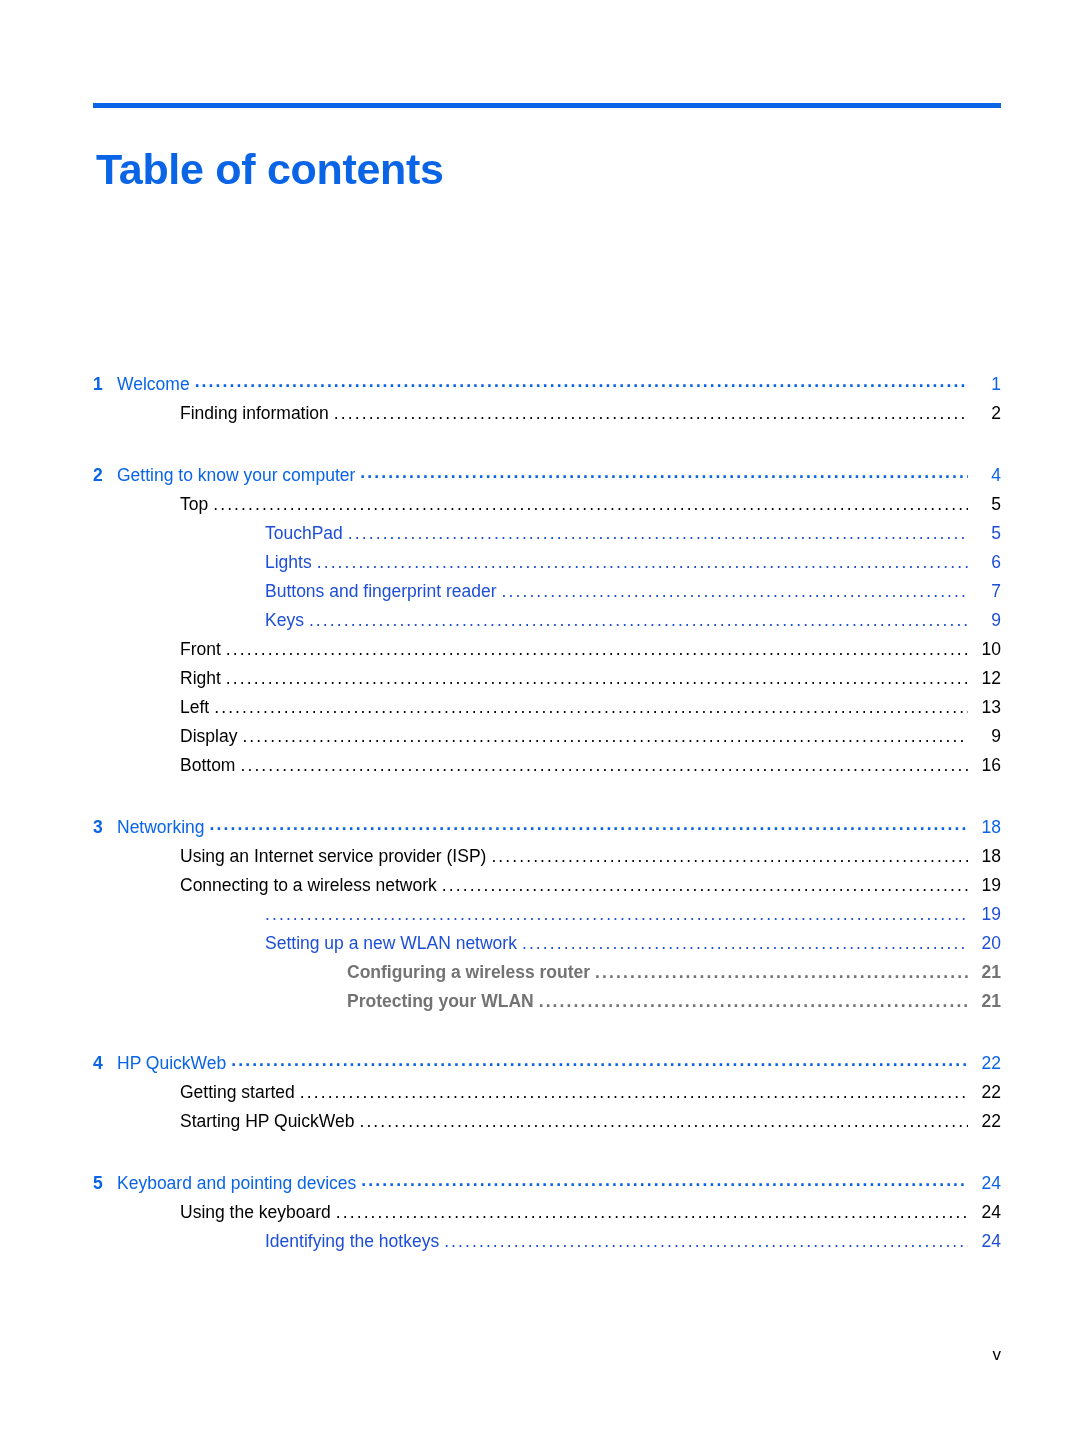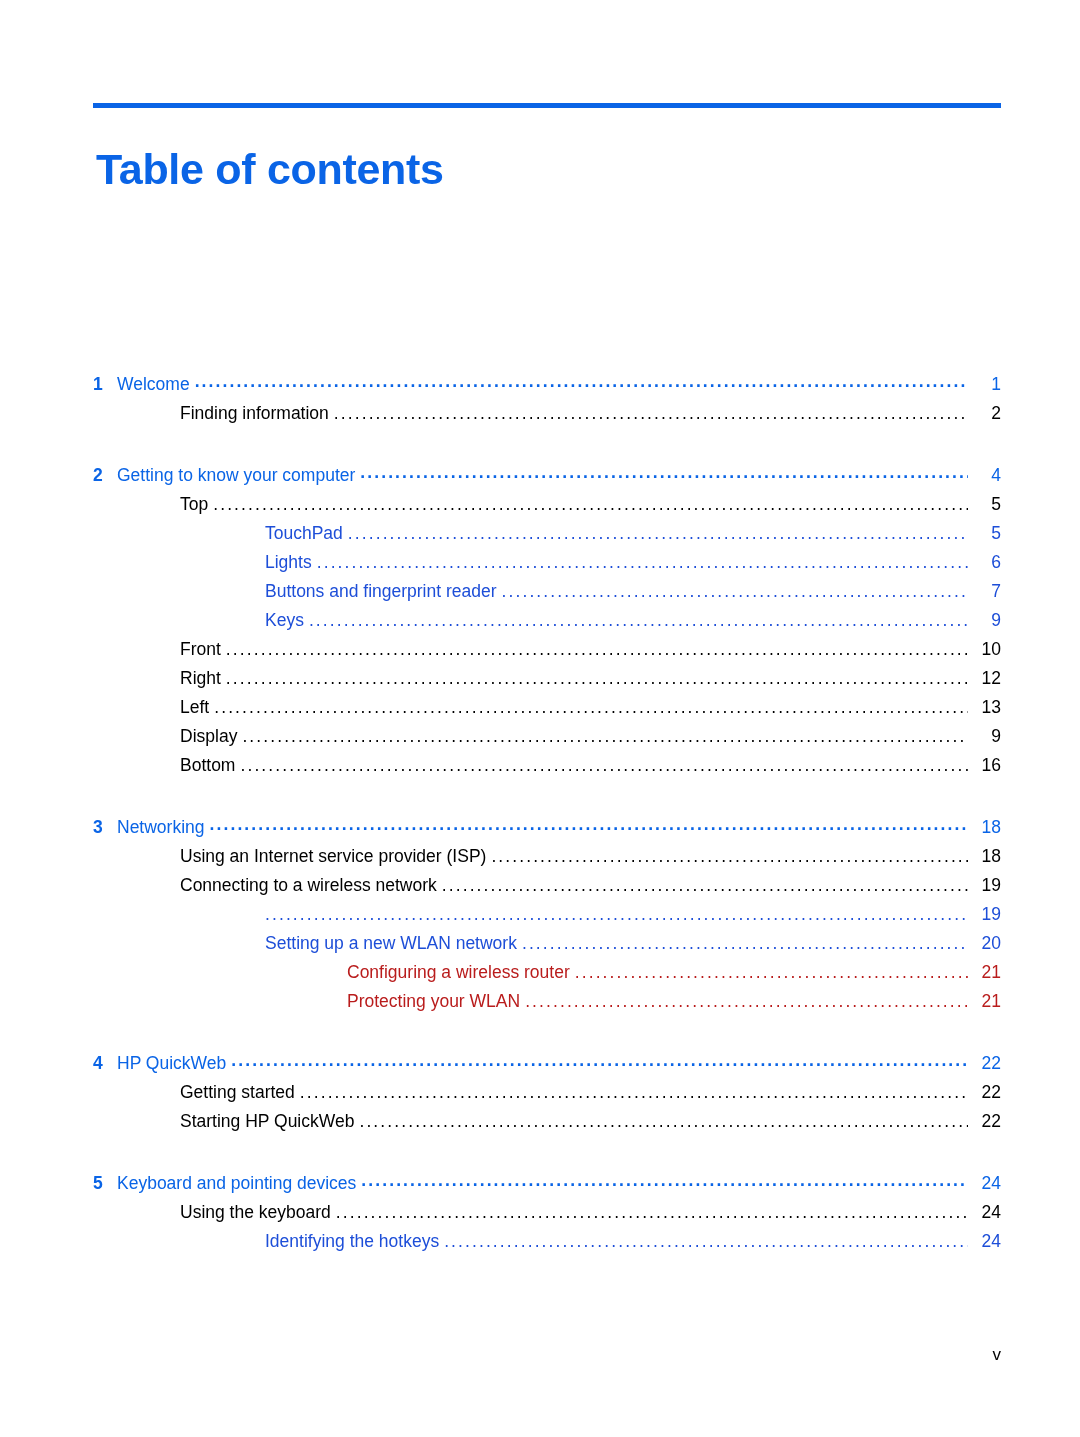--- a/index.html
+++ b/index.html
@@ -127,21 +127,21 @@
   
   .lvl3 { padding-left: 172px; }
   .lvl3 .toc-label,
   .lvl3 .toc-page,
   .lvl3 .toc-leader::before { color: #1d4ed8; font-weight: normal; }
 
   
   .lvl4 { padding-left: 254px; }
   .lvl4 .toc-label,
   .lvl4 .toc-page,
-  .lvl4 .toc-leader::before { color: #b91c1c; font-weight: normal; }
+  .lvl4 .toc-leader::before { color: #737373; font-weight: bold; }
 
   
   .lvl2, .lvl3, .lvl4 { width: 908px; box-sizing: border-box; align-items: center; }
 
   
   .footer {
     position: absolute;
     left: 93px;
     top: 1345px;
     width: 908px;

